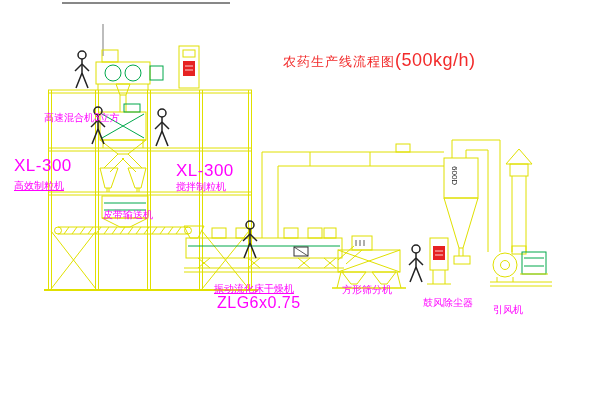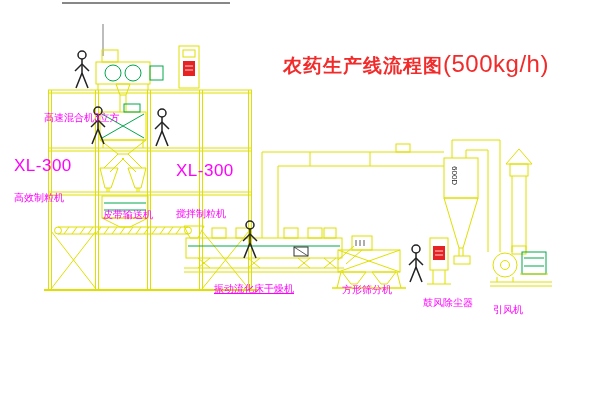--- a/index.html
+++ b/index.html
@@ -19,22 +19,22 @@
     line-height:1.1;
     white-space:nowrap;
   }
   .model{font-size:17px;letter-spacing:0.5px;}
   .model-lg{font-size:16px;letter-spacing:0.5px;}
   .title{
     position:absolute;left:283px;top:50px;
     display:flex;align-items:baseline;
     color:#f22a2a;white-space:nowrap;
   }
-  .title .t-name{font-size:19px;letter-spacing:1px;font-weight:bold;}
-  .title .t-cap{font-size:24px;letter-spacing:0.5px;}
+  .title .t-name{font-size:13px;letter-spacing:1px;}
+  .title .t-cap{font-size:18px;letter-spacing:0.5px;}
 </style>
 </head>
 <body>
 
 <div class="canvas">
 
 <svg width="600" height="403" viewBox="0 0 600 403">
   <defs>
     <g id="person" stroke="#222" stroke-width="1.5" fill="none">
       <circle cx="10" cy="5" r="4"></circle>
@@ -245,25 +245,26 @@
     <use href="#person" x="72" y="50"></use>
     <use href="#person" x="88" y="106"></use>
     <use href="#person" x="152" y="108"></use>
     <use href="#person" x="240" y="220"></use>
     <use href="#person" x="406" y="244"></use>
   </g>
 </svg>
 
   <div class="lbl" style="left:44px;top:112px;">高速混合机3立方</div>
   <div class="lbl model" style="left:14px;top:157px;">XL-300</div>
-  <div class="lbl" style="left:14px;top:192px;">高效制粒机</div>
+  <div class="lbl" style="left:14px;top:180px;text-decoration:underline;">高效制粒机</div>
   <div class="lbl model" style="left:176px;top:162px;">XL-300</div>
-  <div class="lbl" style="left:176px;top:181px;margin-top:27px;">搅拌制粒机</div>
+  <div class="lbl" style="left:176px;top:181px;">搅拌制粒机</div>
   <div class="lbl" style="left:103px;top:209px;">皮带输送机</div>
   <div class="lbl" style="left:214px;top:283px;text-decoration:underline;">振动流化床干燥机</div>
+  <div class="lbl model-lg" style="left:217px;top:294px;">ZLG6x0.75</div>
   <div class="lbl" style="left:342px;top:284px;">方形筛分机</div>
   <div class="lbl" style="left:423px;top:297px;">鼓风除尘器</div>
   <div class="lbl" style="left:493px;top:304px;">引风机</div>
 
   <div class="title">
     <span class="t-name">农药生产线流程图</span>
       <span class="t-cap">(500kg/h)</span>
   </div>
 
 </div>

